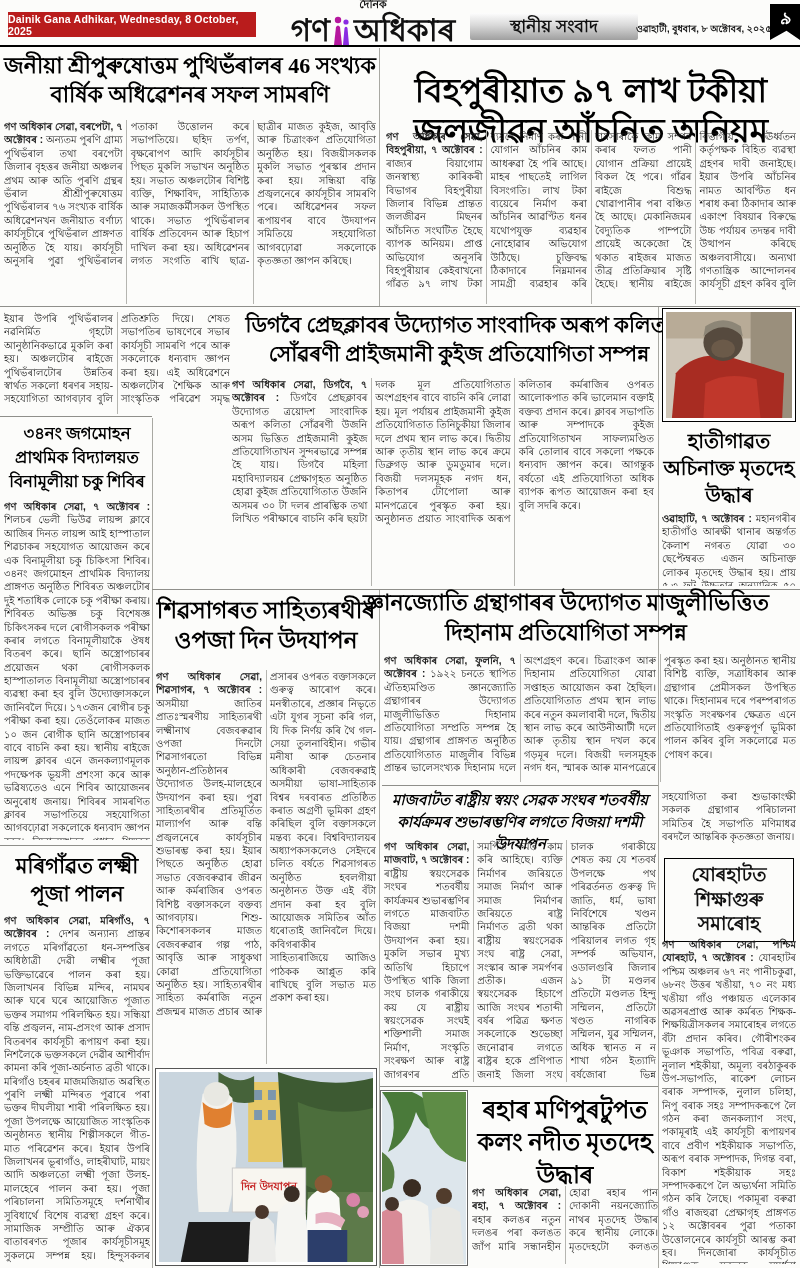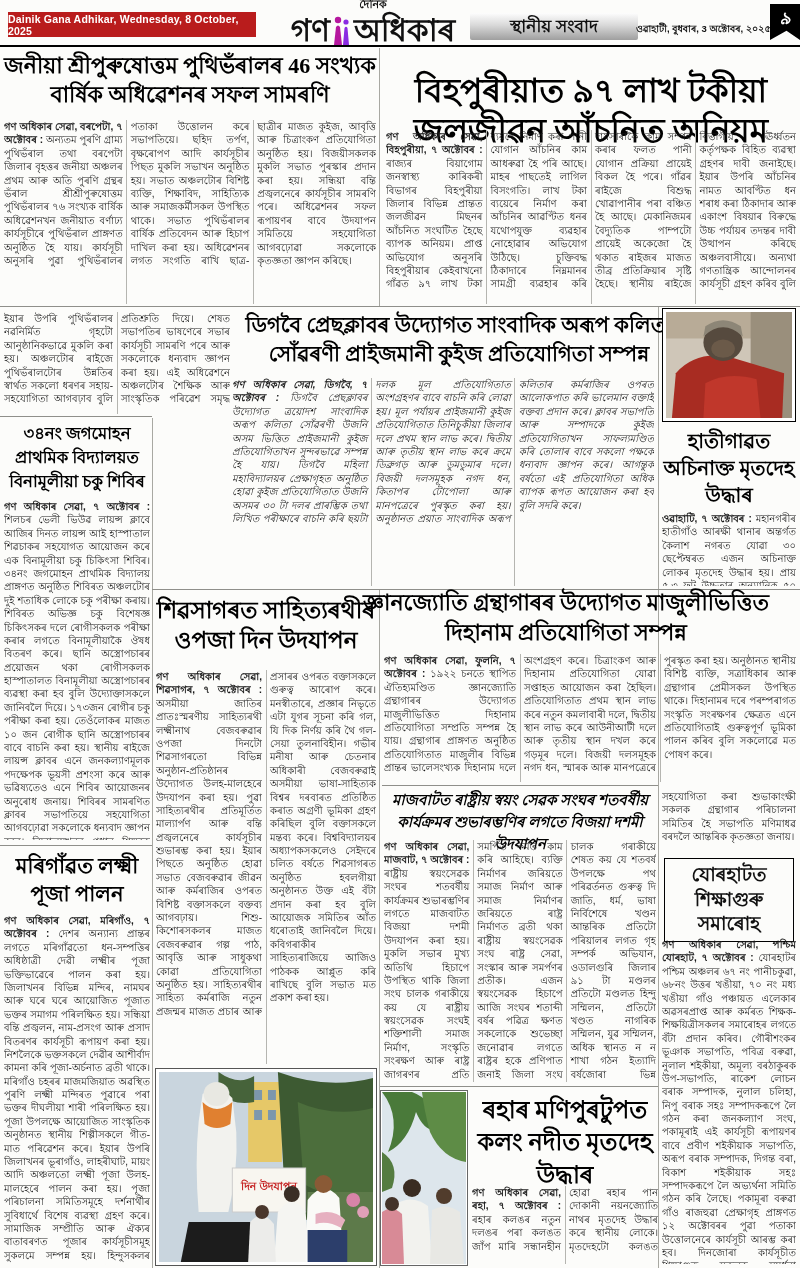--- a/index.html
+++ b/index.html
@@ -55,21 +55,21 @@
         <path d="M2 30 L4 12 Q6 9 8 12 L10 30 Z" fill="#b5179e"></path>
         <circle cx="14" cy="7" r="2.6" fill="#8a2be2"></circle>
         <path d="M11 30 L12.5 13 Q14 10.5 15.5 13 L17 30 Z" fill="#8a2be2"></path>
       </svg>
       <span>অধিকাৰ</span>
     </div>
   </div>
 
   <div class="section-bar">স্থানীয় সংবাদ</div>
 
-  <div class="hdr-date">ওৱাহাটী, বুধবাৰ, 3 অক্টোবৰ, ২০২৫</div>
+  <div class="hdr-date">ওৱাহাটী, বুধবাৰ, ৮ অক্টোবৰ, ২০২৫</div>
 
   <div class="page-flag">৯</div>
 
   <div class="hdr-line"></div>
 
   <div class="vline" style="left:379px;top:48px;height:258px;"></div>
   <div class="vline" style="left:152px;top:418px;height:850px;"></div>
   <div class="vline" style="left:379px;top:590px;height:678px;"></div>
   <div class="vline" style="left:658px;top:306px;height:962px;"></div>
   <div class="hline" style="left:0;top:306px;width:800px;"></div>
@@ -88,21 +88,21 @@
     <span>ইয়াৰ উপৰি পুথিভঁৰালৰ নৱনিৰ্মিত গৃহটো আনুষ্ঠানিকভাৱে মুকলি কৰা হয়। অঞ্চলটোৰ ৰাইজে পুথিভঁৰালটোৰ উন্নতিৰ স্বাৰ্থত সকলো ধৰণৰ সহায়-সহযোগিতা আগবঢ়াব বুলি প্ৰতিশ্ৰুতি দিয়ে। শেষত সভাপতিৰ ভাষণেৰে সভাৰ কাৰ্যসূচী সামৰণি পৰে আৰু সকলোকে ধন্যবাদ জ্ঞাপন কৰা হয়। এই অধিৱেশনে অঞ্চলটোৰ শৈক্ষিক আৰু সাংস্কৃতিক পৰিৱেশ সমৃদ্ধ কৰাত অৰিহণা যোগাব বুলি আশা কৰিবলৈ সক্ষম হয়।</span>
   </div>
 
   <div class="hl" style="left:386px;top:47px;width:410px;font-size:33px;line-height:1.2;margin-top:25px;">বিহপুৰীয়াত ৯৭ লাখ টকীয়া জলজীৱন আঁচনিত অনিয়ম</div>
   <div class="body-txt c4" style="left:386px;top:130px;width:410px;height:174px;">
     <b class="dl">গণ অধিকাৰ সেৱা, বিহপুৰীয়া, ৭ অক্টোবৰ :</b>
     <span>ৰাজ্যৰ বিয়াগোম জনস্বাস্থ্য কাৰিকৰী বিভাগৰ বিহপুৰীয়া জিলাৰ বিভিন্ন প্ৰান্তত জলজীৱন মিছনৰ আঁচনিত সংঘটিত হৈছে ব্যাপক অনিয়ম। প্ৰাপ্ত অভিযোগ অনুসৰি বিহপুৰীয়াৰ কেইবাখনো গাঁৱত ৯৭ লাখ টকা ব্যয়ৰে নিৰ্মাণ কৰা পানী যোগান আঁচনিৰ কাম আধৰুৱা হৈ পৰি আছে। মাহৰ পাছতেই লাগিল বিসংগতি। লাখ টকা ব্যয়েৰে নিৰ্মাণ কৰা আঁচনিৰ আৱণ্টিত ধনৰ যথোপযুক্ত ব্যৱহাৰ নোহোৱাৰ অভিযোগ উঠিছে। চুক্তিবদ্ধ ঠিকাদাৰে নিম্নমানৰ সামগ্ৰী ব্যৱহাৰ কৰি দায়সাৰাকৈ কাম সম্পন্ন কৰাৰ ফলত পানী যোগান প্ৰক্ৰিয়া প্ৰায়েই বিকল হৈ পৰে। গাঁৱৰ ৰাইজে বিশুদ্ধ খোৱাপানীৰ পৰা বঞ্চিত হৈ আছে। মেকানিজমৰ বৈদ্যুতিক পাম্পটো প্ৰায়েই অকেজো হৈ থকাত ৰাইজৰ মাজত তীব্ৰ প্ৰতিক্ৰিয়াৰ সৃষ্টি হৈছে। স্থানীয় ৰাইজে বিভাগীয় ঊৰ্ধ্বতন কৰ্তৃপক্ষক বিহিত ব্যৱস্থা গ্ৰহণৰ দাবী জনাইছে। ইয়াৰ উপৰি আঁচনিৰ নামত আবণ্টিত ধন শৰাধ কৰা ঠিকাদাৰ আৰু একাংশ বিষয়াৰ বিৰুদ্ধে উচ্চ পৰ্যায়ৰ তদন্তৰ দাবী উত্থাপন কৰিছে অঞ্চলবাসীয়ে। অন্যথা গণতান্ত্ৰিক আন্দোলনৰ কাৰ্যসূচী গ্ৰহণ কৰিব বুলি সকীয়াই দিয়ে। বিহপুৰীয়াৰ উপৰি সমগ্ৰ জিলাখনতে জলজীৱন মিছনৰ কামত ব্যাপক খেলিমেলি হোৱা বুলি অভিযোগ উঠিছে। এইক্ষেত্ৰত জিলা উপায়ুক্তৰ হস্তক্ষেপ বিচাৰিছে সচেতন মহলে। পানী নাপায়ো মাহে মাহে মাচুল ভৰিবলগীয়া হোৱাত ক্ষুব্ধ হৈ পৰিছে গ্ৰাহক ৰাইজ।</span>
   </div>
 
   <div class="hl" style="left:234px;top:311px;width:450px;font-size:21px;line-height:1.4;">ডিগবৈ প্ৰেছক্লাবৰ উদ্যোগত সাংবাদিক অৰূপ কলিতা সোঁৱৰণী প্ৰাইজমানী কুইজ প্ৰতিযোগিতা সম্পন্ন</div>
-  <div class="body-txt c3" style="left:232px;top:378px;width:422px;height:208px;font-style:italic;">
+  <div class="body-txt c3" style="left:232px;top:378px;width:422px;height:208px;">
     <b class="dl">গণ অধিকাৰ সেৱা, ডিগবৈ, ৭ অক্টোবৰ :</b>
     <span>ডিগবৈ প্ৰেছক্লাবৰ উদ্যোগত ত্ৰয়োদশ সাংবাদিক অৰূপ কলিতা সোঁৱৰণী উজনি অসম ভিত্তিত প্ৰাইজমানী কুইজ প্ৰতিযোগিতাখন সুন্দৰভাৱে সম্পন্ন হৈ যায়। ডিগবৈ মহিলা মহাবিদ্যালয়ৰ প্ৰেক্ষাগৃহত অনুষ্ঠিত হোৱা কুইজ প্ৰতিযোগিতাত উজনি অসমৰ ৩০ টা দলৰ প্ৰাৰম্ভিক তথা লিখিত পৰীক্ষাৰে বাচনি কৰি ছয়টা দলক মূল প্ৰতিযোগিতাত অংশগ্ৰহণৰ বাবে বাচনি কৰি লোৱা হয়। মূল পৰ্যায়ৰ প্ৰাইজমানী কুইজ প্ৰতিযোগিতাত তিনিচুকীয়া জিলাৰ দলে প্ৰথম স্থান লাভ কৰে। দ্বিতীয় আৰু তৃতীয় স্থান লাভ কৰে ক্ৰমে ডিব্ৰুগড় আৰু ডুমডুমাৰ দলে। বিজয়ী দলসমূহক নগদ ধন, কিতাপৰ টোপোলা আৰু মানপত্ৰেৰে পুৰস্কৃত কৰা হয়। অনুষ্ঠানত প্ৰয়াত সাংবাদিক অৰূপ কলিতাৰ কৰ্মৰাজিৰ ওপৰত আলোকপাত কৰি ভালেমান বক্তাই বক্তব্য প্ৰদান কৰে। ক্লাবৰ সভাপতি আৰু সম্পাদকে কুইজ প্ৰতিযোগিতাখন সাফল্যমণ্ডিত কৰি তোলাৰ বাবে সকলো পক্ষকে ধন্যবাদ জ্ঞাপন কৰে। আগন্তুক বৰ্ষতো এই প্ৰতিযোগিতা অধিক ব্যাপক ৰূপত আয়োজন কৰা হব বুলি সদৰি কৰে।</span>
   </div>
 
   <div class="photo-frame" style="left:662px;top:308px;width:134px;height:114px;">
     <svg viewBox="0 0 128 104" preserveAspectRatio="none">
       <rect width="128" height="104" fill="#cfc6b8"></rect>
       <rect x="0" y="0" width="128" height="26" fill="#b8ab97"></rect>
       <rect x="86" y="0" width="42" height="104" fill="#9a8f7c"></rect>
       <path d="M10 60 Q30 38 64 44 L120 60 L118 104 L6 104 Z" fill="#a82c22"></path>

